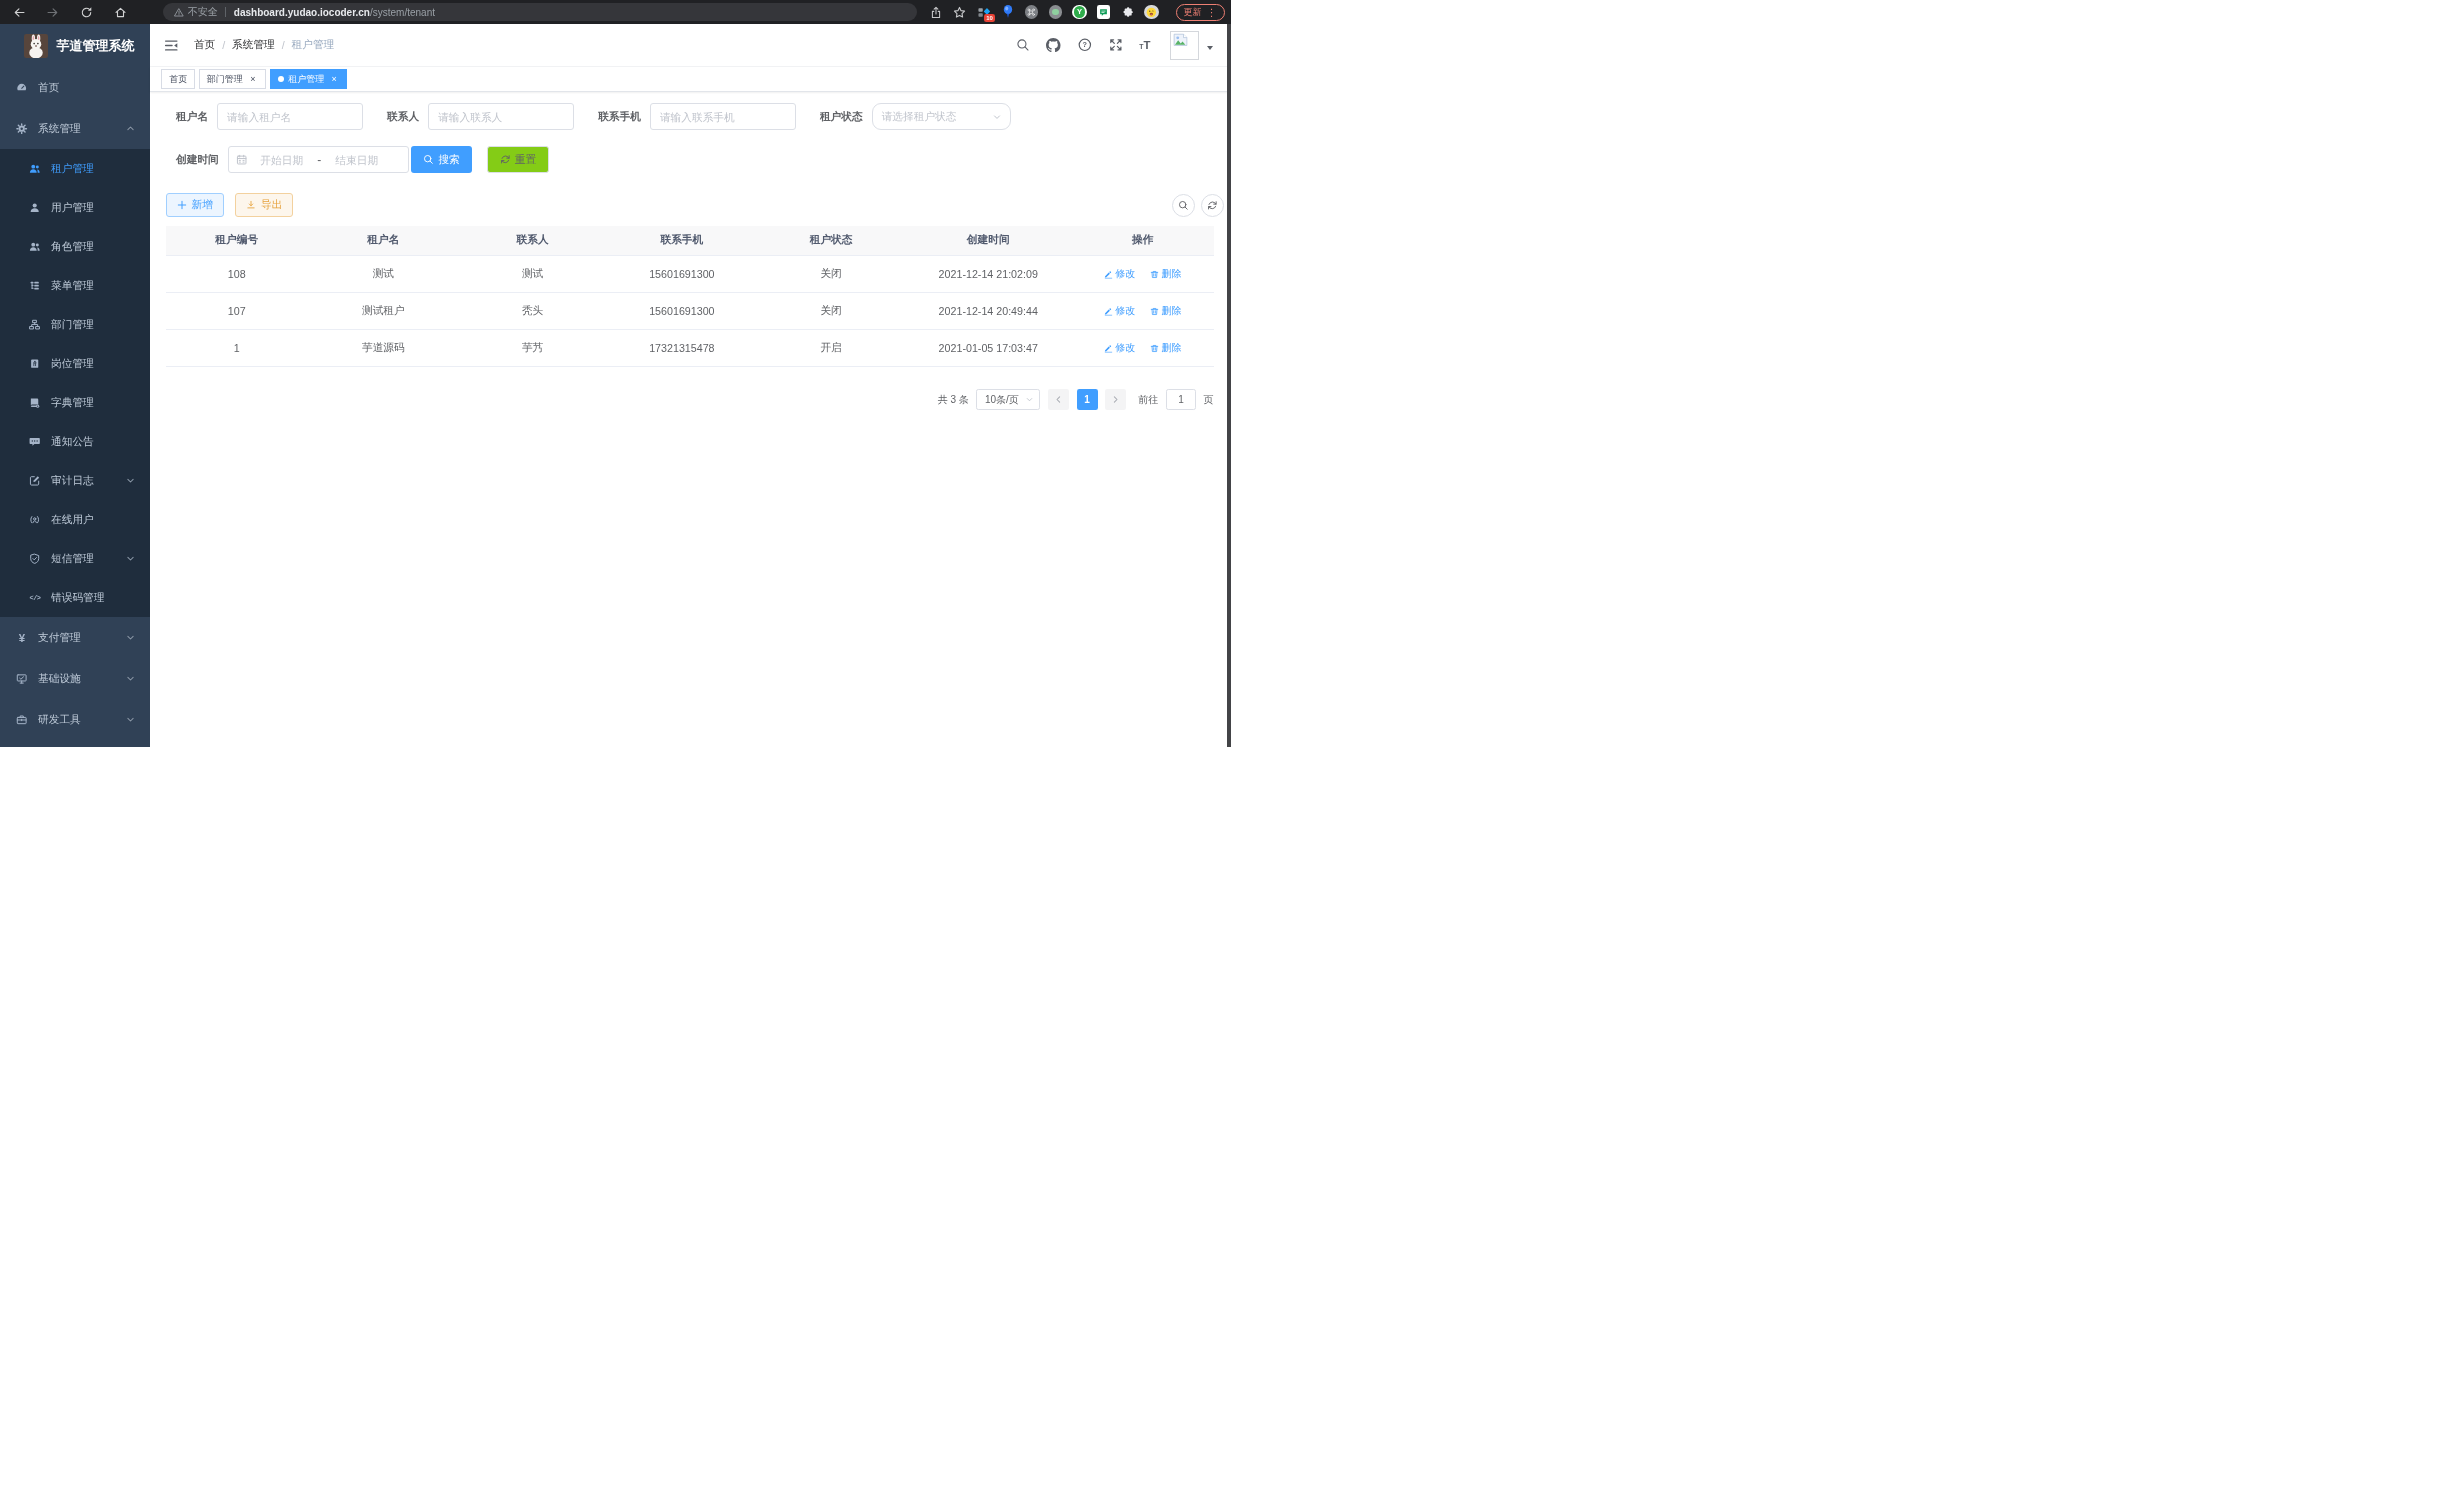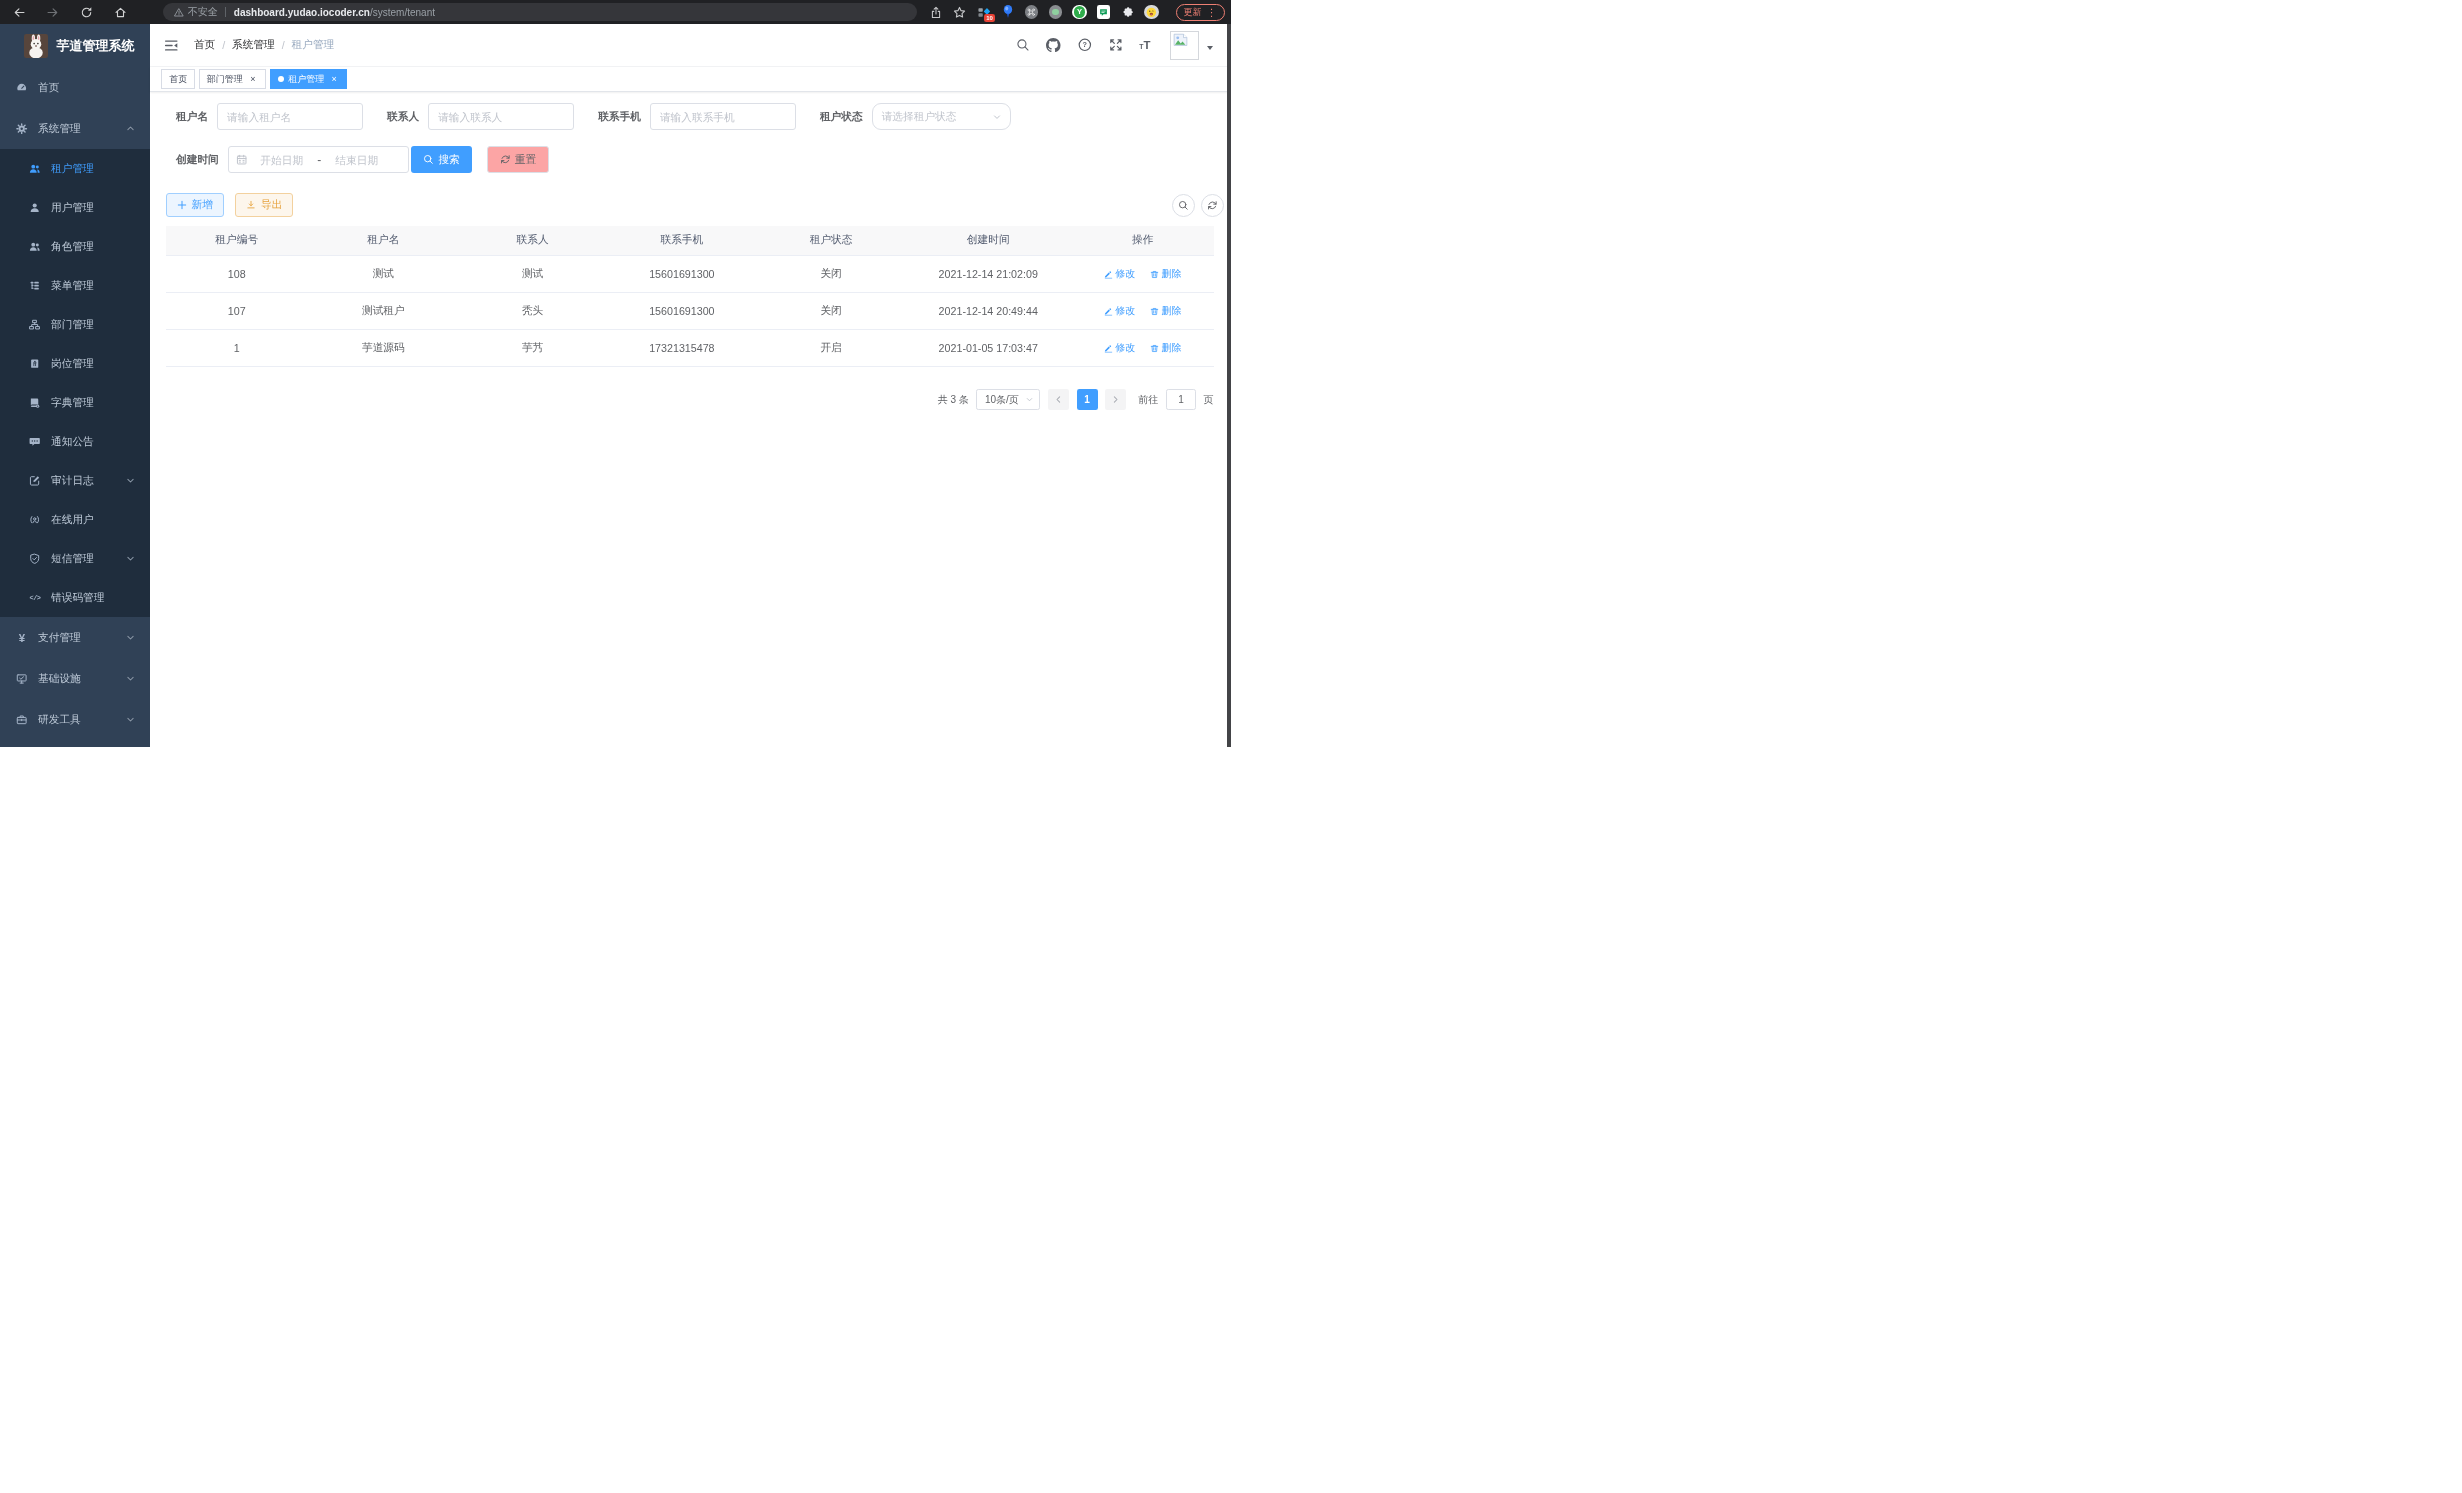--- a/index.html
+++ b/index.html
@@ -81,30 +81,30 @@
   .fgroup { display: flex; align-items: center; margin-right: 24px; }
   .flabel { font-weight: 700; color: #606266; font-size: 10.7px; margin-right: 9px; white-space: nowrap; }
   .tinput { width: 146px; height: 27px; border: 0.8px solid #dcdfe6; border-radius: 3px; padding: 0 9px; font-size: 10.7px; color: #606266; outline: none; font-family: inherit; }
   input::placeholder { color: #c0c4cc; }
   .selbox { width: 139px; height: 27px; border: 0.8px solid #dcdfe6; border-radius: 9px; display: flex; align-items: center; justify-content: space-between; padding: 0 7.6px 0 9px; font-size: 10.7px; color: #c0c4cc; cursor: pointer; }
   .datebox { width: 181px; height: 27px; border: 0.8px solid #dcdfe6; border-radius: 3px; display: flex; align-items: center; padding: 0 7.6px; gap: 3px; color: #c0c4cc; }
   .dinput { border: none; outline: none; width: 62px; text-align: center; font-size: 10.7px; color: #606266; font-family: inherit; }
   .dsep { color: #606266; padding: 0 1.5px; }
   .btn { height: 27px; border-radius: 3px; font-size: 10.7px; display: inline-flex; align-items: center; gap: 4.6px; cursor: pointer; border: 0.8px solid transparent; font-family: inherit; }
   .btn-search { margin-left: 2px; padding: 0 11.4px; background: #409eff; color: #fff; font-family: Liberation Serif, serif; }
-  .btn-reset { margin-left: 15px; padding: 0 11.4px; background: #fca5a5; color: #606266; border-color: #dcdfe6; }
+  .btn-reset { margin-left: 15px; padding: 0 11.4px; background: #84cc16; color: #606266; border-color: #dcdfe6; }
   .toolbar { margin-top: 20px; display: flex; align-items: center; }
   .btn-sm { height: 24px; }
   .btn-add { padding: 0 10px; background: #ecf5ff; border-color: #a0cfff; color: #409eff; }
   .btn-export { margin-left: 11.4px; padding: 0 10px; background: #fdf6ec; border-color: #f3d19e; color: #e6a23c; }
   .circle-btns { margin-left: auto; margin-right: -10.7px; display: flex; gap: 6px; }
   .cbtn { width: 23px; height: 23px; border-radius: 50%; border: 0.8px solid #dcdfe6; background: #fff; display: flex; align-items: center; justify-content: center; color: #606266; cursor: pointer; }
 
   table.grid { width: 100%; margin-top: 8.4px; border-collapse: collapse; table-layout: fixed; font-size: 10.7px; }
-  .grid th { background: #f8f8f9; color: #515a6e; font-weight: 400; height: 30px; border-bottom: 0.8px solid #ebeef5; text-align: center; }
+  .grid th { background: #f8f8f9; color: #515a6e; font-weight: 700; height: 30px; border-bottom: 0.8px solid #ebeef5; text-align: center; }
   .grid td { height: 37px; color: #606266; border-bottom: 0.8px solid #ebeef5; text-align: center; white-space: nowrap; }
   .action-link { color: #409eff; font-size: 10px; display: inline-flex; align-items: center; gap: 2.3px; margin: 0 6px; cursor: pointer; }
 
   .pagination { margin-top: 22px; display: flex; align-items: center; justify-content: flex-end; font-size: 10px; color: #606266; gap: 7.6px; }
   .psel { width: 64px; height: 21px; border: 0.8px solid #dcdfe6; border-radius: 2.3px; display: flex; align-items: center; justify-content: space-between; padding: 0 5.3px 0 7.6px; cursor: pointer; color: #606266; }
   .pbtn { width: 21px; height: 21px; background: #f4f4f5; border-radius: 2.3px; display: flex; align-items: center; justify-content: center; color: #a8abb2; cursor: pointer; }
   .pcur { width: 21px; height: 21px; background: #409eff; color: #fff; border-radius: 2.3px; display: flex; align-items: center; justify-content: center; font-weight: 700; cursor: default; }
   .goto-input { width: 30px; height: 21px; border: 0.8px solid #dcdfe6; border-radius: 2.3px; text-align: center; font-size: 10px; color: #606266; outline: none; font-family: inherit; }
 </style>
 </head>

